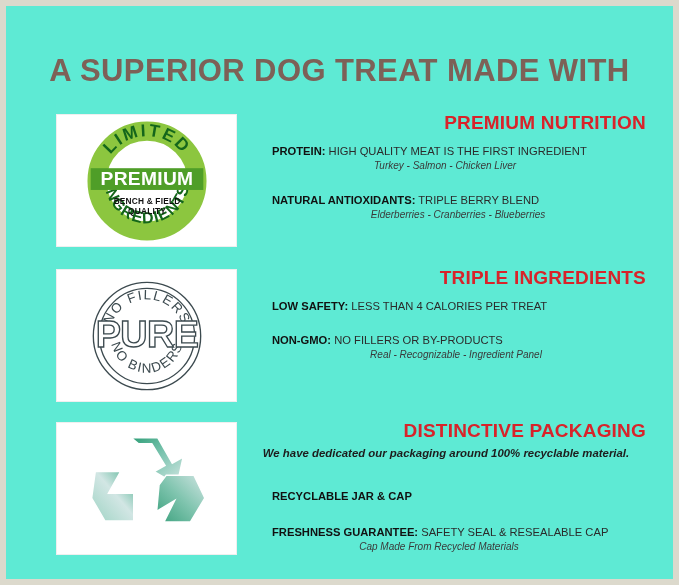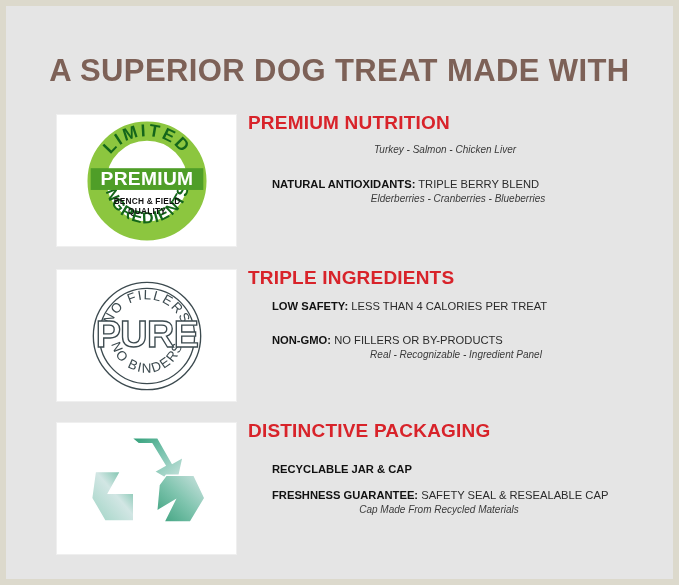--- a/index.html
+++ b/index.html
@@ -15,21 +15,21 @@
     width: 679px;
     height: 585px;
     box-sizing: border-box;
     background: #ffffff;
     border: 6px solid #dcd9cc;
     overflow: hidden;
   }
   .inner {
     position: absolute;
     left: 0; top: 0; right: 0; bottom: 0;
-    background: #e5e5e5;
+    background: #5eead4;
   }
 
   
   .main-title {
     position: absolute;
     left: 0;
     top: 47px;
     width: 100%;
     text-align: center;
     font-family: "Liberation Sans", sans-serif;
@@ -73,20 +73,21 @@
   }
   .section-heading {
     font-family: "Liberation Sans", sans-serif;
     font-weight: bold;
     font-size: 19px;
     letter-spacing: 0.2px;
     color: #d8232a;
     margin: 0;
     padding: 6px 0 0 2px;
     white-space: nowrap;
+    text-align: right;
   }
   .body-block {
     padding-left: 26px;
     padding-top: 9px;
   }
   .line {
     font-family: "Liberation Sans", sans-serif;
     font-size: 11.2px;
     color: #2b2b2b;
     line-height: 1.45;
@@ -99,21 +100,21 @@
   .sub-line {
     font-family: "Liberation Sans", sans-serif;
     font-style: italic;
     font-size: 10px;
     color: #3a3a3a;
     line-height: 1.45;
     text-align: center;
     white-space: nowrap;
   }
   .spaced { margin-top: 18px; }
-  .spaced-sm { margin-top: 10px; }
+  .spaced-sm { margin-top: 20px; }
   .tagline {
     font-family: "Liberation Sans", sans-serif;
     font-style: italic;
     font-weight: bold;
     font-size: 11.4px;
     color: #1d1d1d;
     text-align: center;
     white-space: nowrap;
     padding-top: 5px;
   }
@@ -153,20 +154,23 @@
           <rect x="12" y="80" width="176" height="34" fill="#4f9e28"></rect>
           <text x="100" y="107" text-anchor="middle" font-family="Liberation Sans, sans-serif" font-size="30" font-weight="bold" fill="#ffffff" letter-spacing="0.5">PREMIUM</text>
           <text x="100" y="136" text-anchor="middle" font-family="Liberation Sans, sans-serif" font-size="13" font-weight="bold" fill="#111111" letter-spacing="0.3">BENCH &amp; FIELD</text>
           <text x="100" y="151" text-anchor="middle" font-family="Liberation Sans, sans-serif" font-size="13" font-weight="bold" fill="#111111" letter-spacing="0.3">QUALITY</text>
         </svg>
       </div>
 
       <div class="content-col">
         <div class="section-heading">PREMIUM NUTRITION</div>
         <div class="body-block">
+          <div class="line">
+            <span class="lbl">PROTEIN:</span><span> HIGH QUALITY MEAT IS THE FIRST INGREDIENT</span>
+          </div>
           <div class="sub-line sub-indent-a">Turkey - Salmon - Chicken Liver</div>
           <div class="line spaced">
             <span class="lbl">NATURAL ANTIOXIDANTS:</span><span> TRIPLE BERRY BLEND</span>
           </div>
           <div class="sub-line sub-indent-b">Elderberries - Cranberries - Blueberries</div>
         </div>
       </div>
     </div>
 
     <div class="row" id="row-2">
@@ -234,20 +238,21 @@
           </g>
 
           <g>
             <path d="M 132,70 L 178,70 L 196,108 L 172,148 L 128,148 L 146,112 L 116,130 L 120,86 Z" fill="url(#gB)" stroke="#ffffff" stroke-width="2.5"></path>
           </g>
         </svg>
       </div>
 
       <div class="content-col">
         <div class="section-heading">DISTINCTIVE PACKAGING</div>
+        <div class="tagline">We have dedicated our packaging  around 100% recyclable material.</div>
         <div class="body-block">
           <div class="line spaced-sm">
             <span class="lbl">RECYCLABLE JAR &amp; CAP</span><span></span>
           </div>
           <div class="line spaced-sm">
             <span class="lbl">FRESHNESS GUARANTEE:</span><span> SAFETY SEAL &amp; RESEALABLE CAP</span>
           </div>
           <div class="sub-line sub-indent-d">Cap Made From Recycled Materials</div>
         </div>
       </div>

